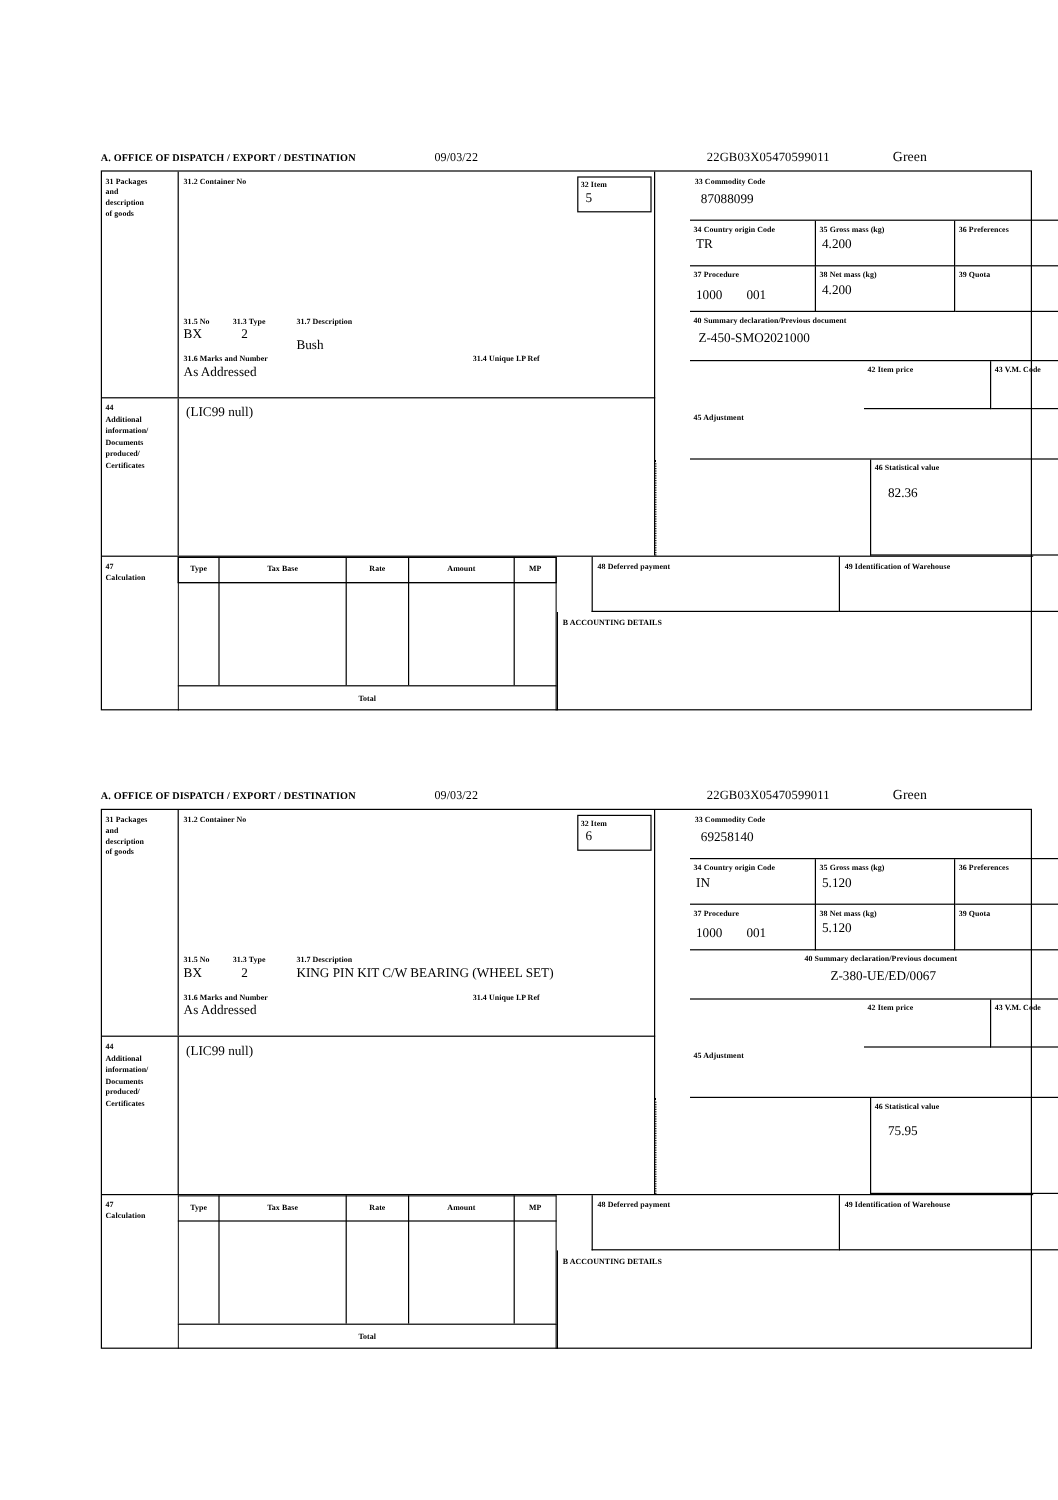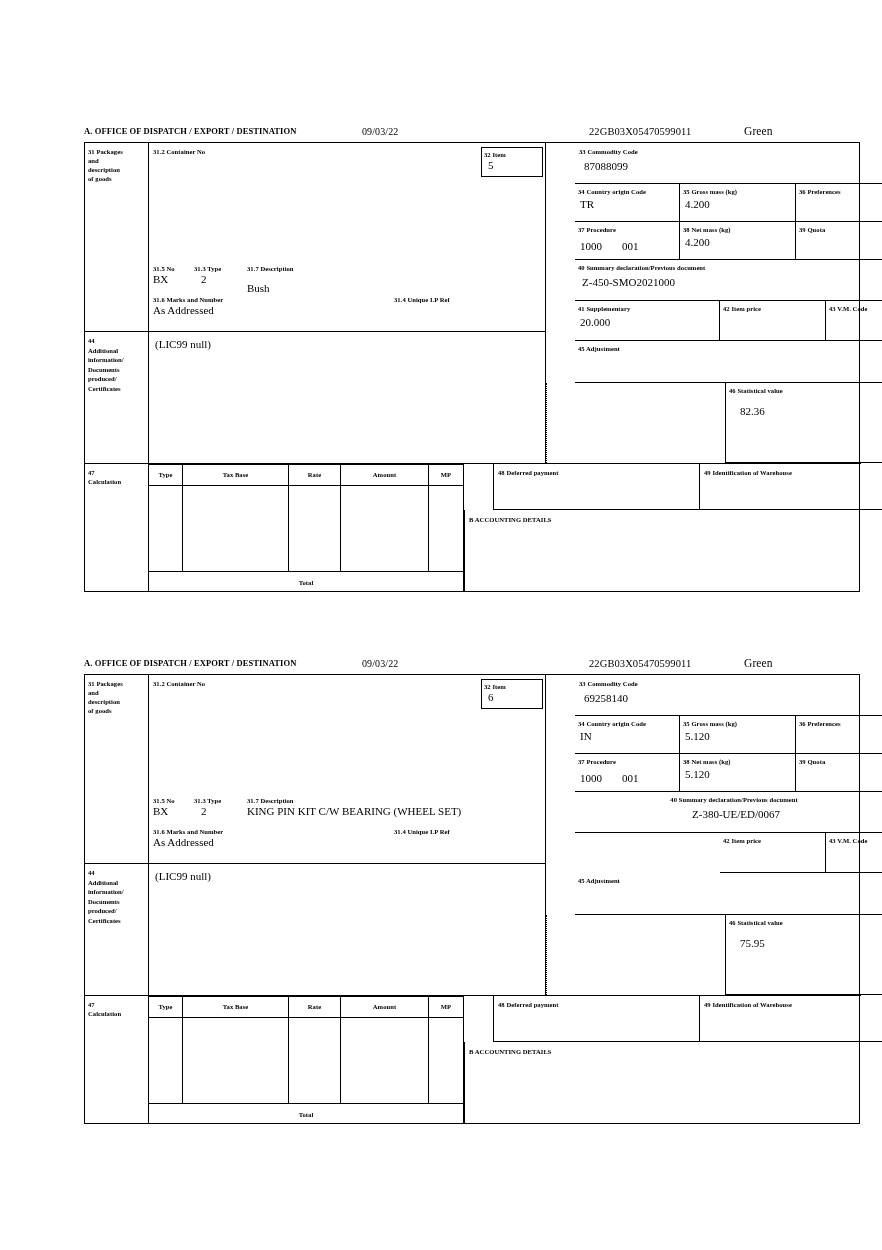--- a/index.html
+++ b/index.html
@@ -196,24 +196,20 @@
       <div class="cell bb" style="left:682px;top:79px;width:94px;height:38px;">
         <div class="lbl" style="padding:3px 0 0 3px;">39 Quota</div>
         <div class="val" style="padding:2px 0 0 5px;"></div>
       </div>
 
       <div class="cell bb" style="left:461px;top:117px;width:315px;height:41px;">
         <div class="lbl" style="padding:3px 0 0 3px;">40 Summary declaration/Previous document</div>
         <div class="val" style="padding:4px 0 0 7px;">Z-450-SMO2021000</div>
       </div>
 
-      <div class="cell bb br" style="left:461px;top:158px;width:145px;height:40px;">
-        <div class="lbl" style="padding:3px 0 0 3px;">41 Supplementary</div>
-        <div class="val" style="padding:3px 0 0 5px;">20.000</div>
-      </div>
       <div class="cell bb br" style="left:606px;top:158px;width:106px;height:40px;">
         <div class="lbl" style="padding:3px 0 0 3px;">42 Item price</div>
         <div class="val" style="padding:3px 0 0 5px;"></div>
       </div>
       <div class="cell bb" style="left:712px;top:158px;width:64px;height:40px;">
         <div class="lbl" style="padding:3px 0 0 3px;">43 V.M. Code</div>
         <div class="val" style="padding:3px 0 0 5px;"></div>
       </div>
 
       <div class="cell bb" style="left:461px;top:198px;width:315px;height:42px;">

